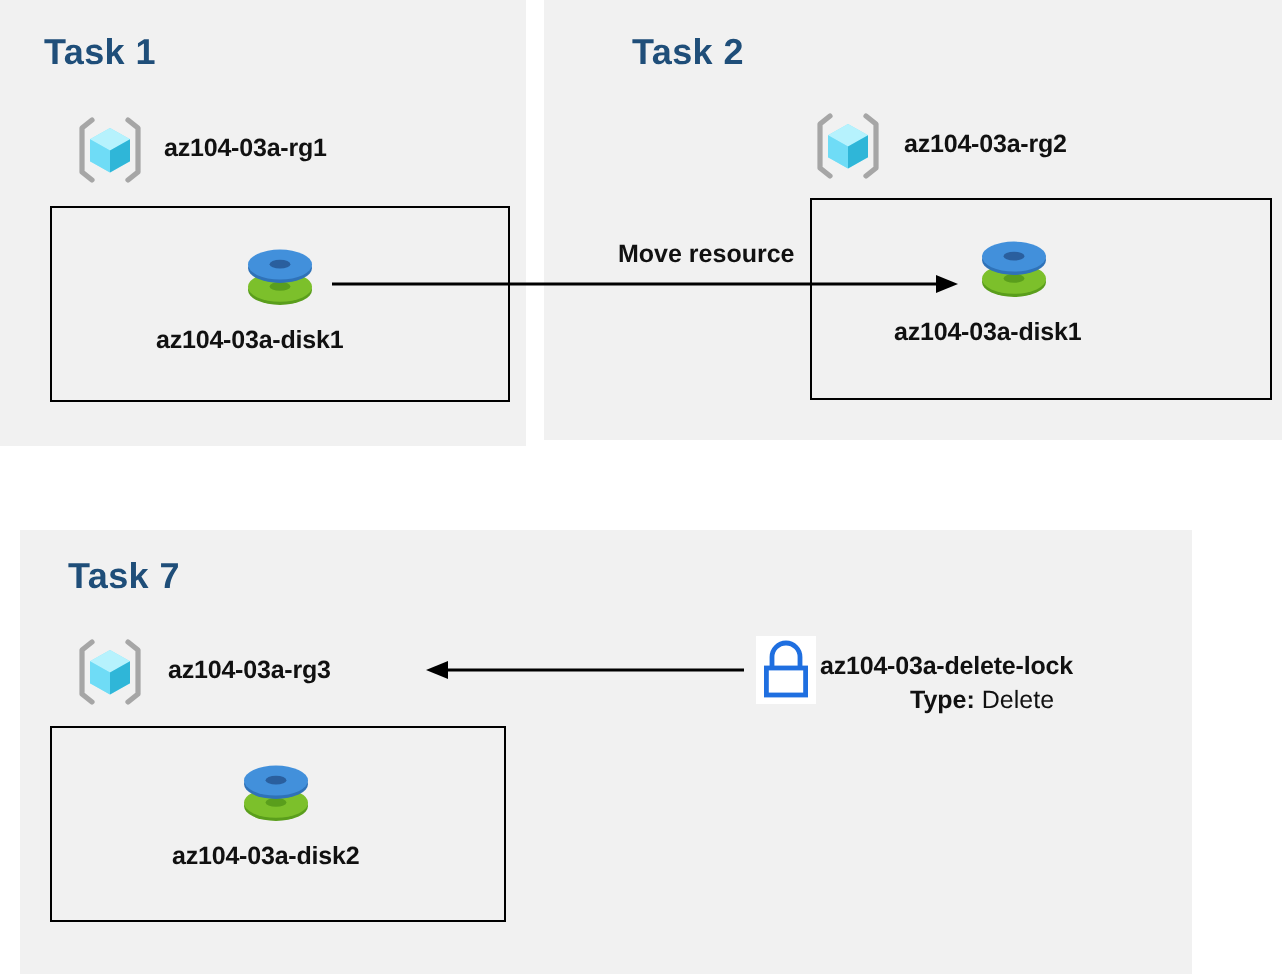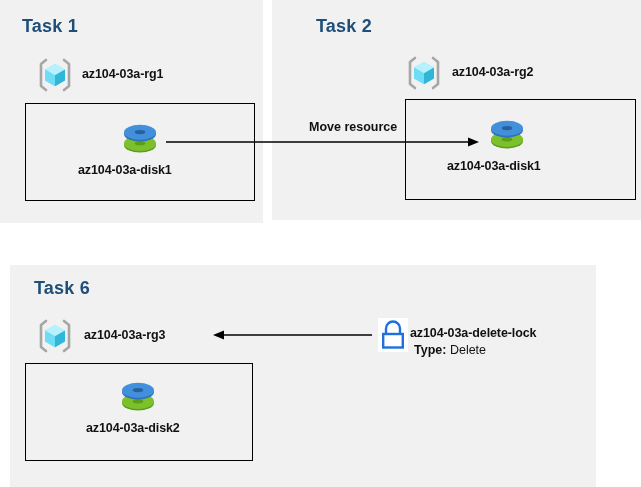--- a/index.html
+++ b/index.html
@@ -39,21 +39,21 @@
     color: #111111;
     white-space: nowrap;
     letter-spacing: -0.1px;
   }
   .sub-label {
     position: absolute;
     font-size: 12.5px;
     color: #111111;
     white-space: nowrap;
   }
-  .sub-label b { font-weight: bold; }
+  .sub-label b { font-weight: bold; margin-left: 41px; }
   .edge-label {
     position: absolute;
     font-size: 12.5px;
     font-weight: bold;
     color: #111111;
     white-space: nowrap;
   }
   .icon {
     position: absolute;
   }
@@ -123,21 +123,21 @@
 </div>
 <div class="node-label" style="left:447px; top:159px;">az104-03a-disk1</div>
 
 <svg class="arrow-svg" style="left:166px; top:128px;" width="316" height="28" viewBox="0 0 316 28">
   <line x1="0" y1="14" x2="305" y2="14" stroke="#000000" stroke-width="1.6"></line>
   <polygon points="313,14 302,9.5 302,18.5" fill="#000000"></polygon>
 </svg>
 <div class="edge-label" style="left:281px; top:120px;margin-left:28px;">Move resource</div>
 
 <div class="panel" style="left:10px; top:265px; width:586px; height:222px;"></div>
-<div class="panel-title" style="left:34px; top:278px;">Task 6</div>
+<div class="panel-title" style="left:34px; top:278px;">Task 7</div>
 
 <div class="icon" style="left:35px; top:316px; width:40px; height:40px;">
   <svg width="40" height="40" viewBox="0 0 40 40">
     <path d="M11 5 L6 9 L6 31 L11 35" fill="none" stroke="#a6a6a6" stroke-width="2.6" stroke-linecap="round" stroke-linejoin="round"></path>
     <path d="M29 5 L34 9 L34 31 L29 35" fill="none" stroke="#a6a6a6" stroke-width="2.6" stroke-linecap="round" stroke-linejoin="round"></path>
     <polygon points="20,9 30,14.6 30,25.6 20,31.2 10,25.6 10,14.6" fill="#8ae8fb"></polygon>
     <polygon points="20,9 30,14.6 20,20.2 10,14.6" fill="#b6f2fd"></polygon>
     <polygon points="20,20.2 30,14.6 30,25.6 20,31.2" fill="#2fb6d8"></polygon>
     <polygon points="20,20.2 10,14.6 10,25.6 20,31.2" fill="#6fdcf6"></polygon>
   </svg>

